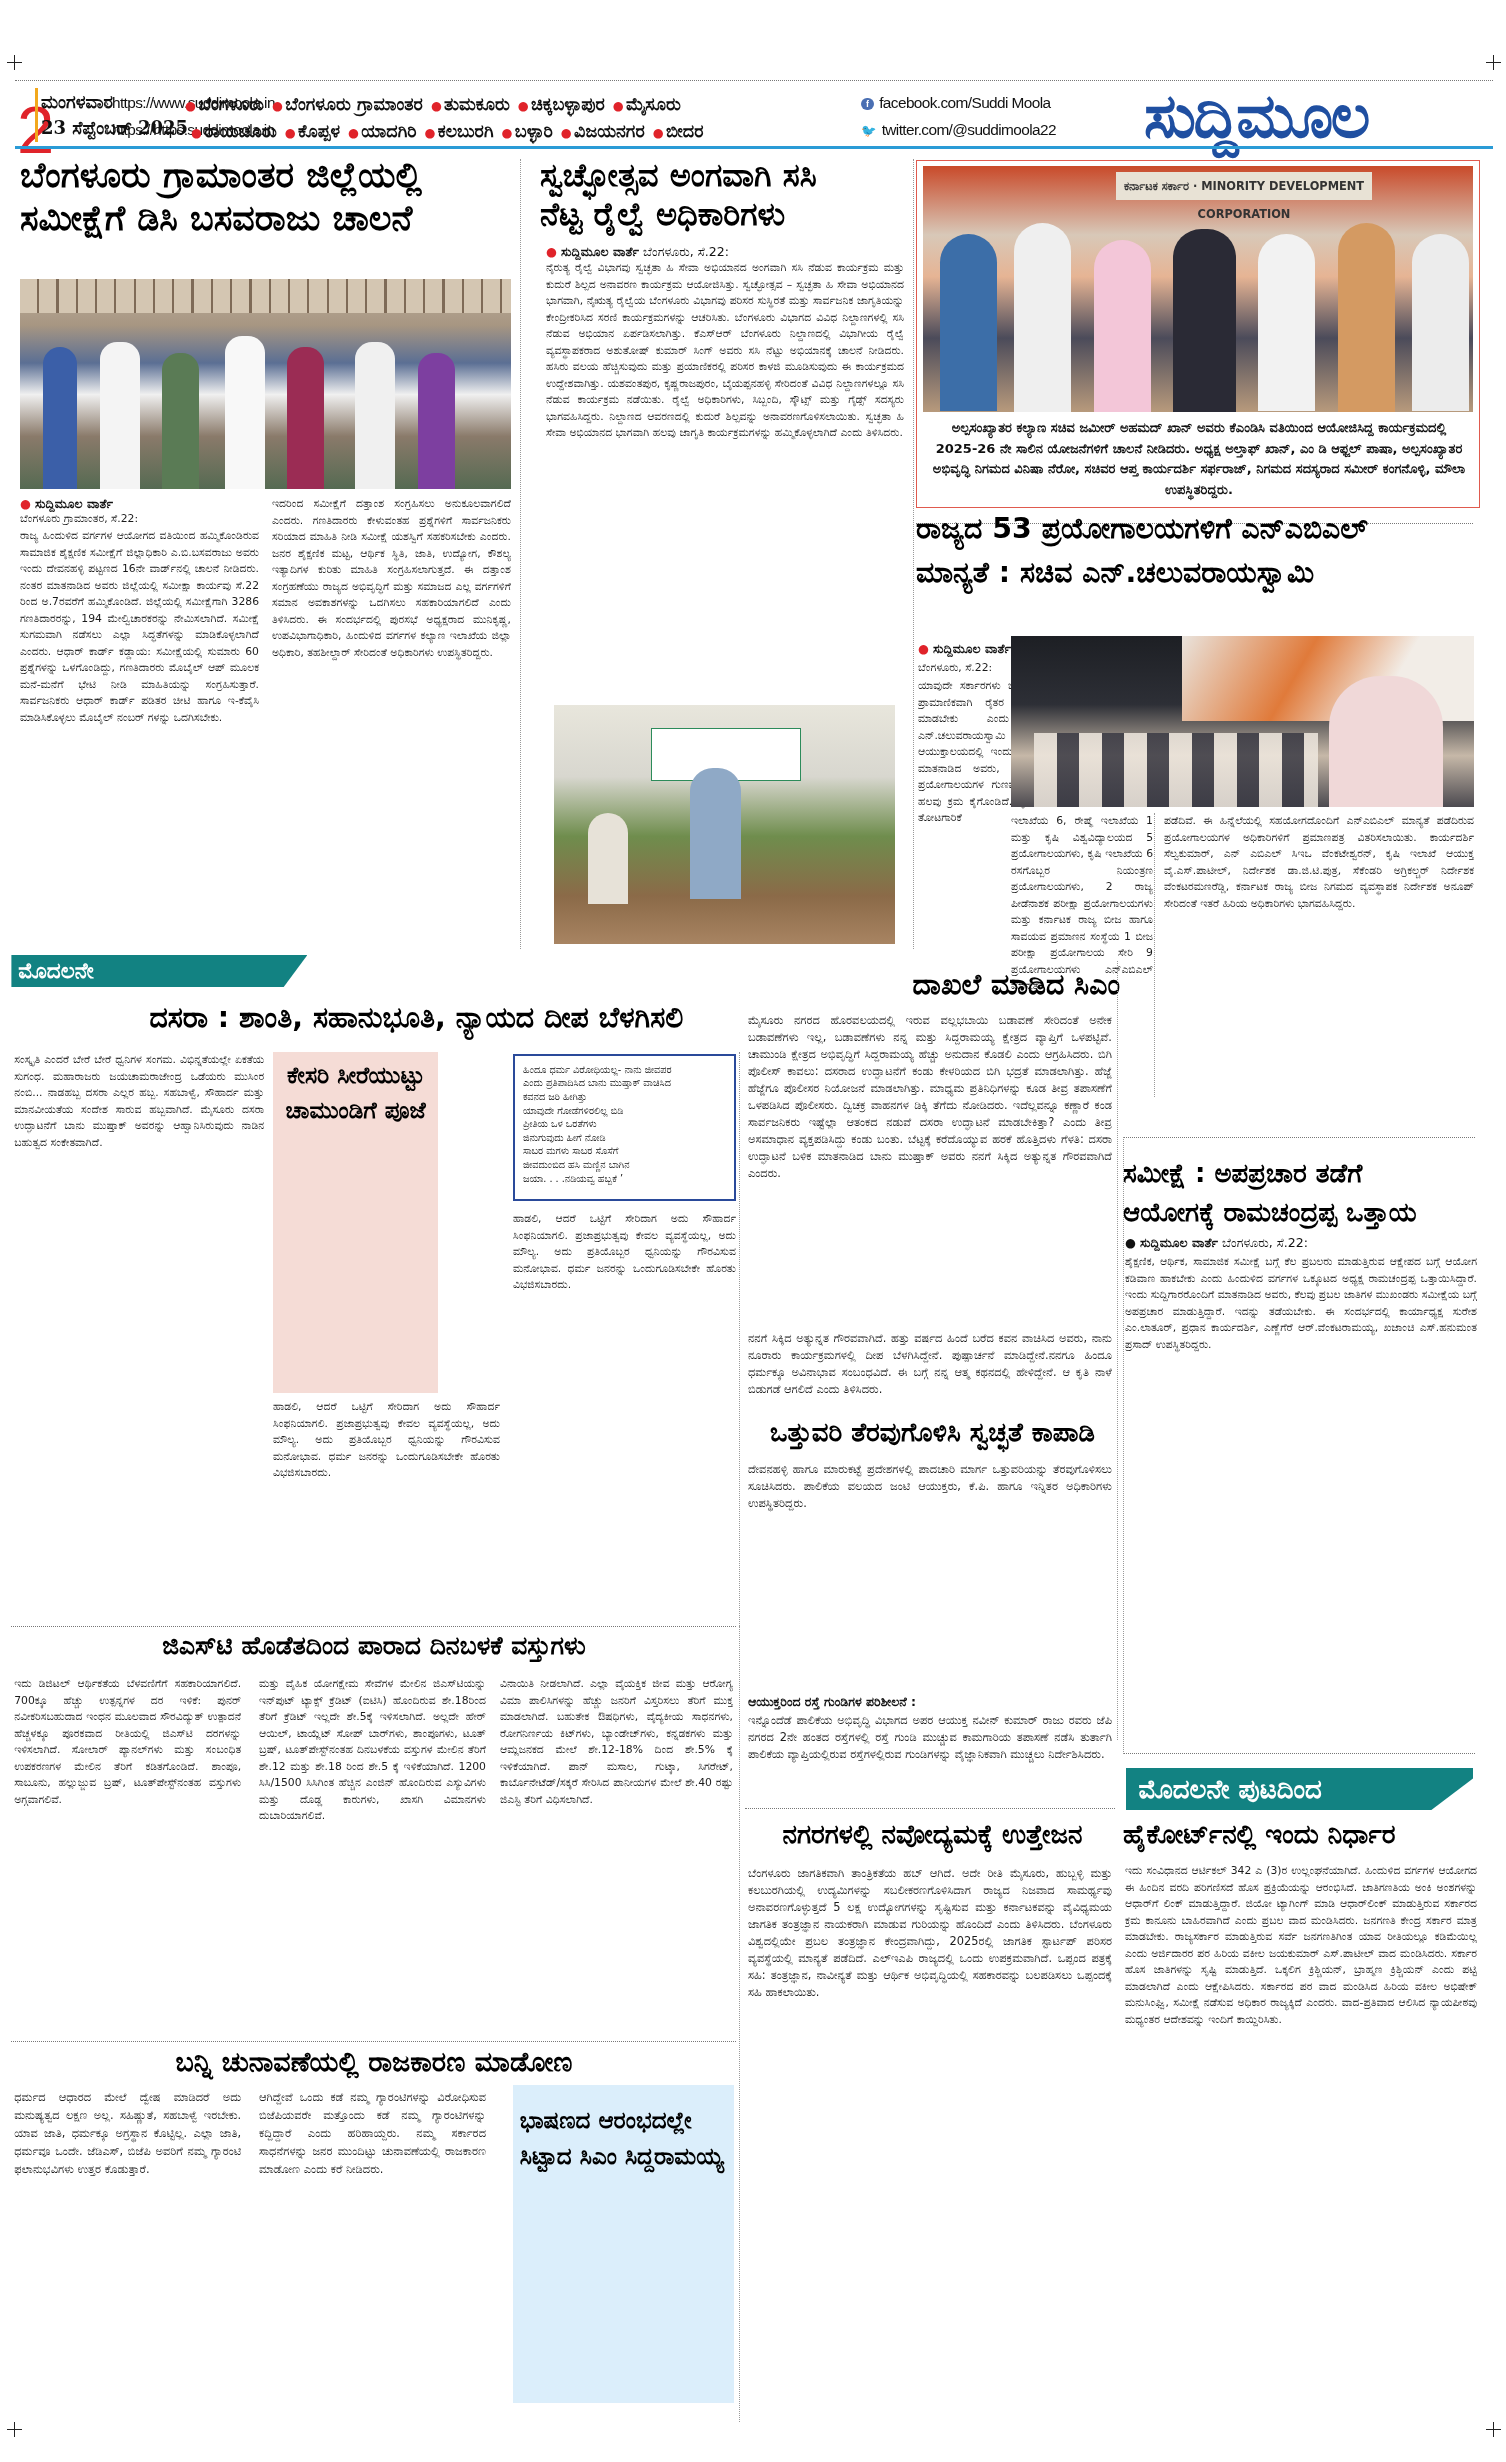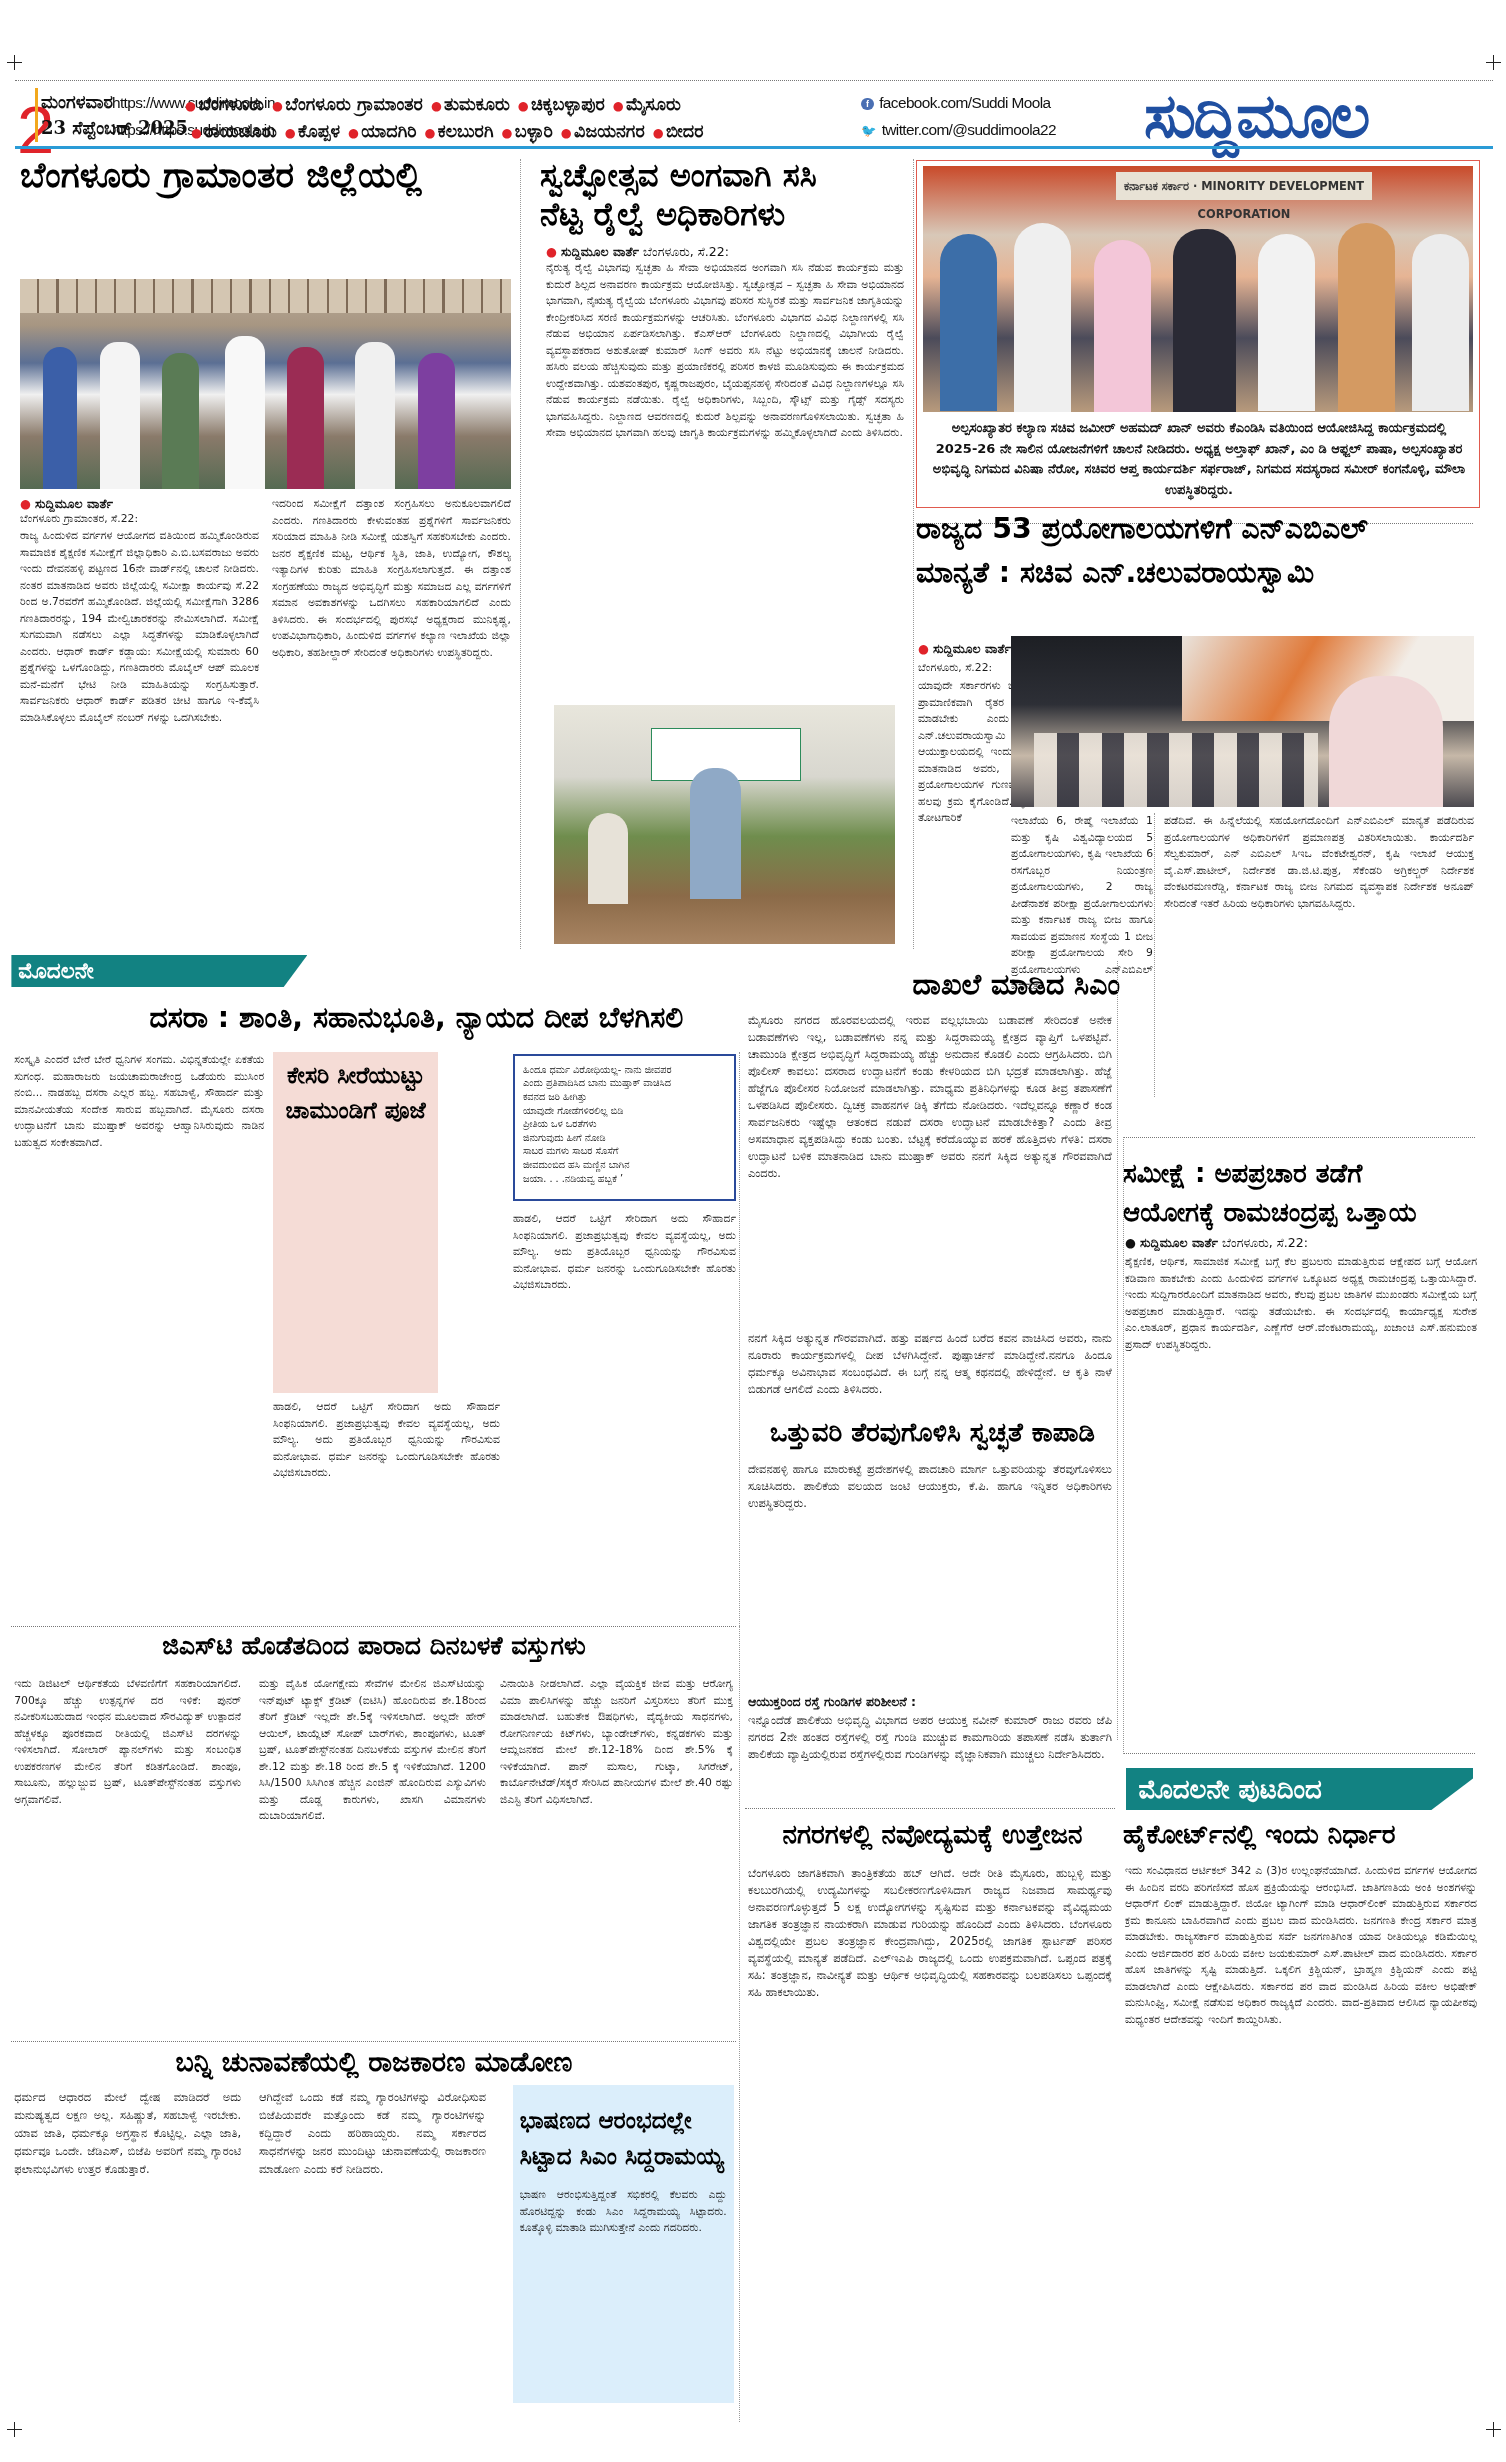--- a/index.html
+++ b/index.html
@@ -58,20 +58,21 @@
   <div class="abs cond" style="left:861px;top:94px;font-size:15.4px;"><span class="social-icon">f</span><span>facebook.com/Suddi Moola</span></div>
   <div class="abs cond" style="left:861px;top:121px;font-size:15.4px;"><span class="tw-icon">🐦</span><span>twitter.com/@suddimoola22</span></div>
 
   <div class="abs logo" style="left:1144px;top:85px;">ಸುದ್ದಿಮೂಲ</div>
   <div class="blue-rule" style="left:15px;top:146px;width:1478px;"></div>
 </header>
 
 <article>
   <h1 class="abs hl serif" style="left:20px;top:154px;width:495px;font-size:35px;">
     <div>ಬೆಂಗಳೂರು ಗ್ರಾಮಾಂತರ ಜಿಲ್ಲೆಯಲ್ಲಿ</div>
+    <div>ಸಮೀಕ್ಷೆಗೆ ಡಿಸಿ ಬಸವರಾಜು ಚಾಲನೆ</div>
   </h1>
   <div class="photo" style="left:20px;top:279px;width:491px;height:210px;background:linear-gradient(180deg,#bfb09e 0%,#a79682 22%,#5b6f94 40%,#f0f0f0 55%,#8a7a6a 75%,#556a52 100%);">
     <div class="abs" style="left:0;top:0;width:100%;height:34px;background:repeating-linear-gradient(90deg,#d4c6b2 0 17px,#7e6a57 17px 19.3px);"></div>
     <div class="abs" style="left:23px;top:68px;width:34px;height:142px;background:#3b5fa8;border-radius:17px 17px 0 0;"></div>
     <div class="abs" style="left:80px;top:63px;width:40px;height:148px;background:#f4f4f4;border-radius:17px 17px 0 0;"></div>
     <div class="abs" style="left:142px;top:74px;width:37px;height:136px;background:#5a7b55;border-radius:17px 17px 0 0;"></div>
     <div class="abs" style="left:205px;top:57px;width:40px;height:154px;background:#f8f8f8;border-radius:17px 17px 0 0;"></div>
     <div class="abs" style="left:267px;top:68px;width:37px;height:142px;background:#9b2c54;border-radius:17px 17px 0 0;"></div>
     <div class="abs" style="left:335px;top:63px;width:40px;height:148px;background:#f0f0f0;border-radius:17px 17px 0 0;"></div>
     <div class="abs" style="left:398px;top:74px;width:37px;height:136px;background:#7d3fa0;border-radius:17px 17px 0 0;"></div>
@@ -242,16 +243,15 @@
 </article>
 <div class="vdot" style="left:739px;top:1626px;height:796px;"></div>
 
 <div class="dotline" style="left:11.4px;top:2041px;width:725px;"></div>
 <article>
   <h2 class="abs hl" style="left:11.4px;top:2046px;width:725px;text-align:center;font-size:27px;">ಬನ್ನಿ ಚುನಾವಣೆಯಲ್ಲಿ ರಾಜಕಾರಣ ಮಾಡೋಣ</h2>
   <div class="abs body-text" style="left:14.2px;top:2088px;width:227px;height:318px;overflow:hidden;font-size:11.4px;line-height:18px;">ಧರ್ಮದ ಆಧಾರದ ಮೇಲೆ ದ್ವೇಷ ಮಾಡಿದರೆ ಅದು ಮನುಷ್ಯತ್ವದ ಲಕ್ಷಣ ಅಲ್ಲ. ಸಹಿಷ್ಣುತೆ, ಸಹಬಾಳ್ವೆ ಇರಬೇಕು. ಯಾವ ಜಾತಿ, ಧರ್ಮಕ್ಕೂ ಅಗ್ರಸ್ಥಾನ ಕೊಟ್ಟಿಲ್ಲ. ಎಲ್ಲಾ ಜಾತಿ, ಧರ್ಮವೂ ಒಂದೇ. ಜೆಡಿಎಸ್, ಬಿಜೆಪಿ ಅವರಿಗೆ ನಮ್ಮ ಗ್ಯಾರಂಟಿ ಫಲಾನುಭವಿಗಳು ಉತ್ತರ ಕೊಡುತ್ತಾರೆ.</div>
   <div class="abs body-text" style="left:259px;top:2088px;width:227px;height:318px;overflow:hidden;font-size:11.4px;line-height:18px;">ಆಗಿದ್ದೇವೆ ಒಂದು ಕಡೆ ನಮ್ಮ ಗ್ಯಾರಂಟಿಗಳನ್ನು ವಿರೋಧಿಸುವ ಬಿಜೆಪಿಯವರೇ ಮತ್ತೊಂದು ಕಡೆ ನಮ್ಮ ಗ್ಯಾರಂಟಿಗಳನ್ನು ಕದ್ದಿದ್ದಾರೆ ಎಂದು ಹರಿಹಾಯ್ದರು. ನಮ್ಮ ಸರ್ಕಾರದ ಸಾಧನೆಗಳನ್ನು ಜನರ ಮುಂದಿಟ್ಟು ಚುನಾವಣೆಯಲ್ಲಿ ರಾಜಕಾರಣ ಮಾಡೋಣ ಎಂದು ಕರೆ ನೀಡಿದರು.</div>
   <div class="lightblue-box" style="left:513px;top:2085px;width:221px;height:318px;">
     <div class="abs hl" style="left:6.8px;top:17px;width:207px;font-size:23px;line-height:36px;">ಭಾಷಣದ ಆರಂಭದಲ್ಲೇ ಸಿಟ್ಟಾದ ಸಿಎಂ ಸಿದ್ದರಾಮಯ್ಯ</div>
-    <div class="abs body-text" style="left:6.8px;top:102px;width:207px;height:210px;overflow:hidden;">ಭಾಷಣ ಆರಂಭಿಸುತ್ತಿದ್ದಂತೆ ಸಭಿಕರಲ್ಲಿ ಕೆಲವರು ಎದ್ದು ಹೊರಟಿದ್ದನ್ನು ಕಂಡು ಸಿಎಂ ಸಿದ್ದರಾಮಯ್ಯ ಸಿಟ್ಟಾದರು. ಕೂತ್ಕೊಳ್ಳಿ ಮಾತಾಡಿ ಮುಗಿಸುತ್ತೇನೆ ಎಂದು ಗದರಿದರು.</div>
   </div>
 </article>
 
 
 </body></html>

